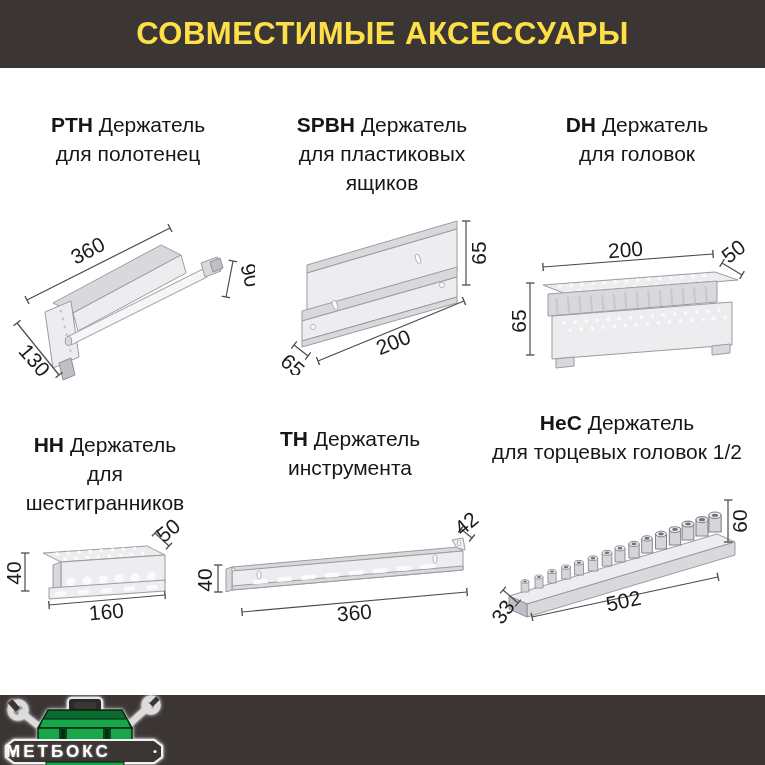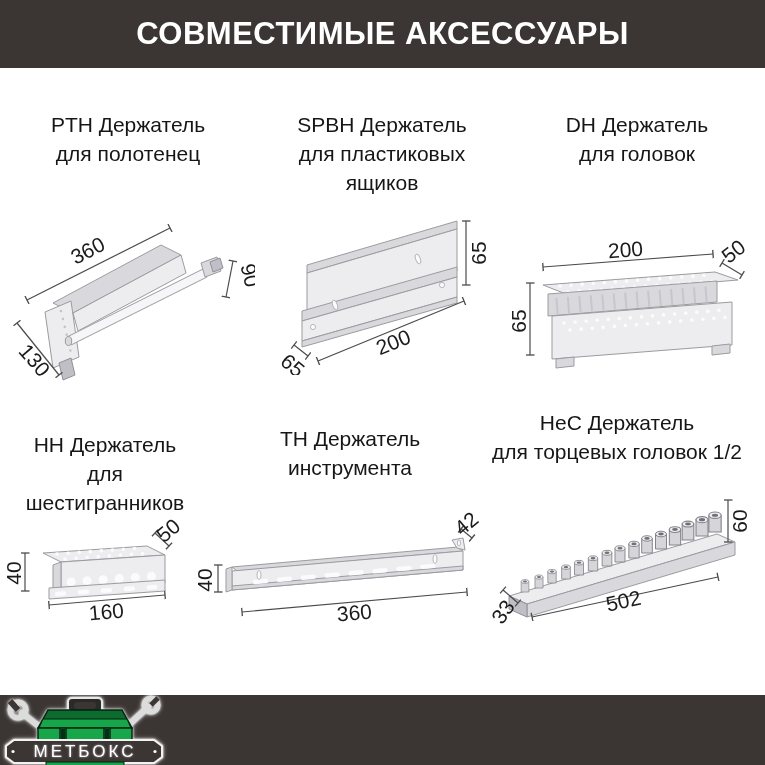--- a/index.html
+++ b/index.html
@@ -1,42 +1,42 @@
 <!DOCTYPE html>
 <html><head>
 <meta charset="utf-8">
 <style>
   html,body{margin:0;padding:0}
   body{width:765px;height:765px;position:relative;background:#ffffff;
        font-family:"Liberation Sans",sans-serif;overflow:hidden}
   .band{position:absolute;left:0;width:765px;background:#3b3533}
   .band.top{top:0;height:68px;display:flex;align-items:center;justify-content:center}
   .band.bottom{top:695px;height:70px}
-  h1.title{margin:0;color:#ffffff;font-size:31px;font-weight:bold;letter-spacing:.5px}
+  h1.title{margin:0;color:#fde047;font-size:31px;font-weight:bold;letter-spacing:.5px}
   .ptitle{position:absolute;margin:0;font-size:21px;line-height:29px;font-weight:normal;
           color:#161616;text-align:center}
-  .ptitle b{font-weight:normal}
+  .ptitle b{font-weight:bold}
   .ptitle .nm{white-space:pre-line}
   svg.fig{position:absolute}
   .f-light{fill:#ededef;stroke:#9b9ba1;stroke-width:1}
   .f-mid{fill:#d9d9dd;stroke:#9b9ba1;stroke-width:1}
   .f-dark{fill:#bfbfc5;stroke:#90909a;stroke-width:1}
   .f-white{fill:#f6f6f8;stroke:#9b9ba1;stroke-width:1}
   .hole{fill:#fbfbfd;stroke:#a8a8ae;stroke-width:.8}
   .dim{stroke:#4b4b4b;stroke-width:1.2;fill:none}
   .dimtxt{font-size:21px;fill:#1b1b1b;text-anchor:middle;font-family:"Liberation Sans",sans-serif}
   .dots{stroke:#fbfbfd;stroke-width:3.6;stroke-linecap:round;stroke-dasharray:.1 11;fill:none}
   .dots-big{stroke:#fbfbfd;stroke-width:9;stroke-linecap:round;stroke-dasharray:.1 16;fill:none}
   .pills{stroke:#fbfbfd;stroke-width:4.5;stroke-linecap:round;stroke-dasharray:7 16;fill:none}
   .slots{stroke:#fbfbfd;stroke-width:4.5;stroke-linecap:round;stroke-dasharray:11 13;fill:none}
   .ribs{stroke:#c6c6cb;stroke-width:16;stroke-dasharray:2 9.5;fill:none}
   .rivets{stroke:#c2c2c8;stroke-width:2.5;stroke-linecap:round;stroke-dasharray:.1 8;fill:none}
   .logo{filter:drop-shadow(0 0 1px #ffffff) drop-shadow(0 0 2px rgba(255,255,255,.55))}
   .brand{position:absolute;left:6px;top:740px;width:158px;height:23px;line-height:23px;
-         text-align:center;color:#ffffff;font-weight:normal;font-size:17px;letter-spacing:3px;
+         color:#ffffff;font-weight:bold;font-size:17px;letter-spacing:3px;
          filter:drop-shadow(0 0 1px rgba(255,255,255,.6))}
 </style>
 </head>
 <body>
 
 <svg width="0" height="0" style="position:absolute">
   <defs>
     <marker id="tk" markerWidth="3" markerHeight="9" refX="1.5" refY="4.5" orient="auto" markerUnits="userSpaceOnUse">
       <line x1="1.5" y1="0" x2="1.5" y2="9" stroke="#4b4b4b" stroke-width="1.3"></line>
     </marker>

